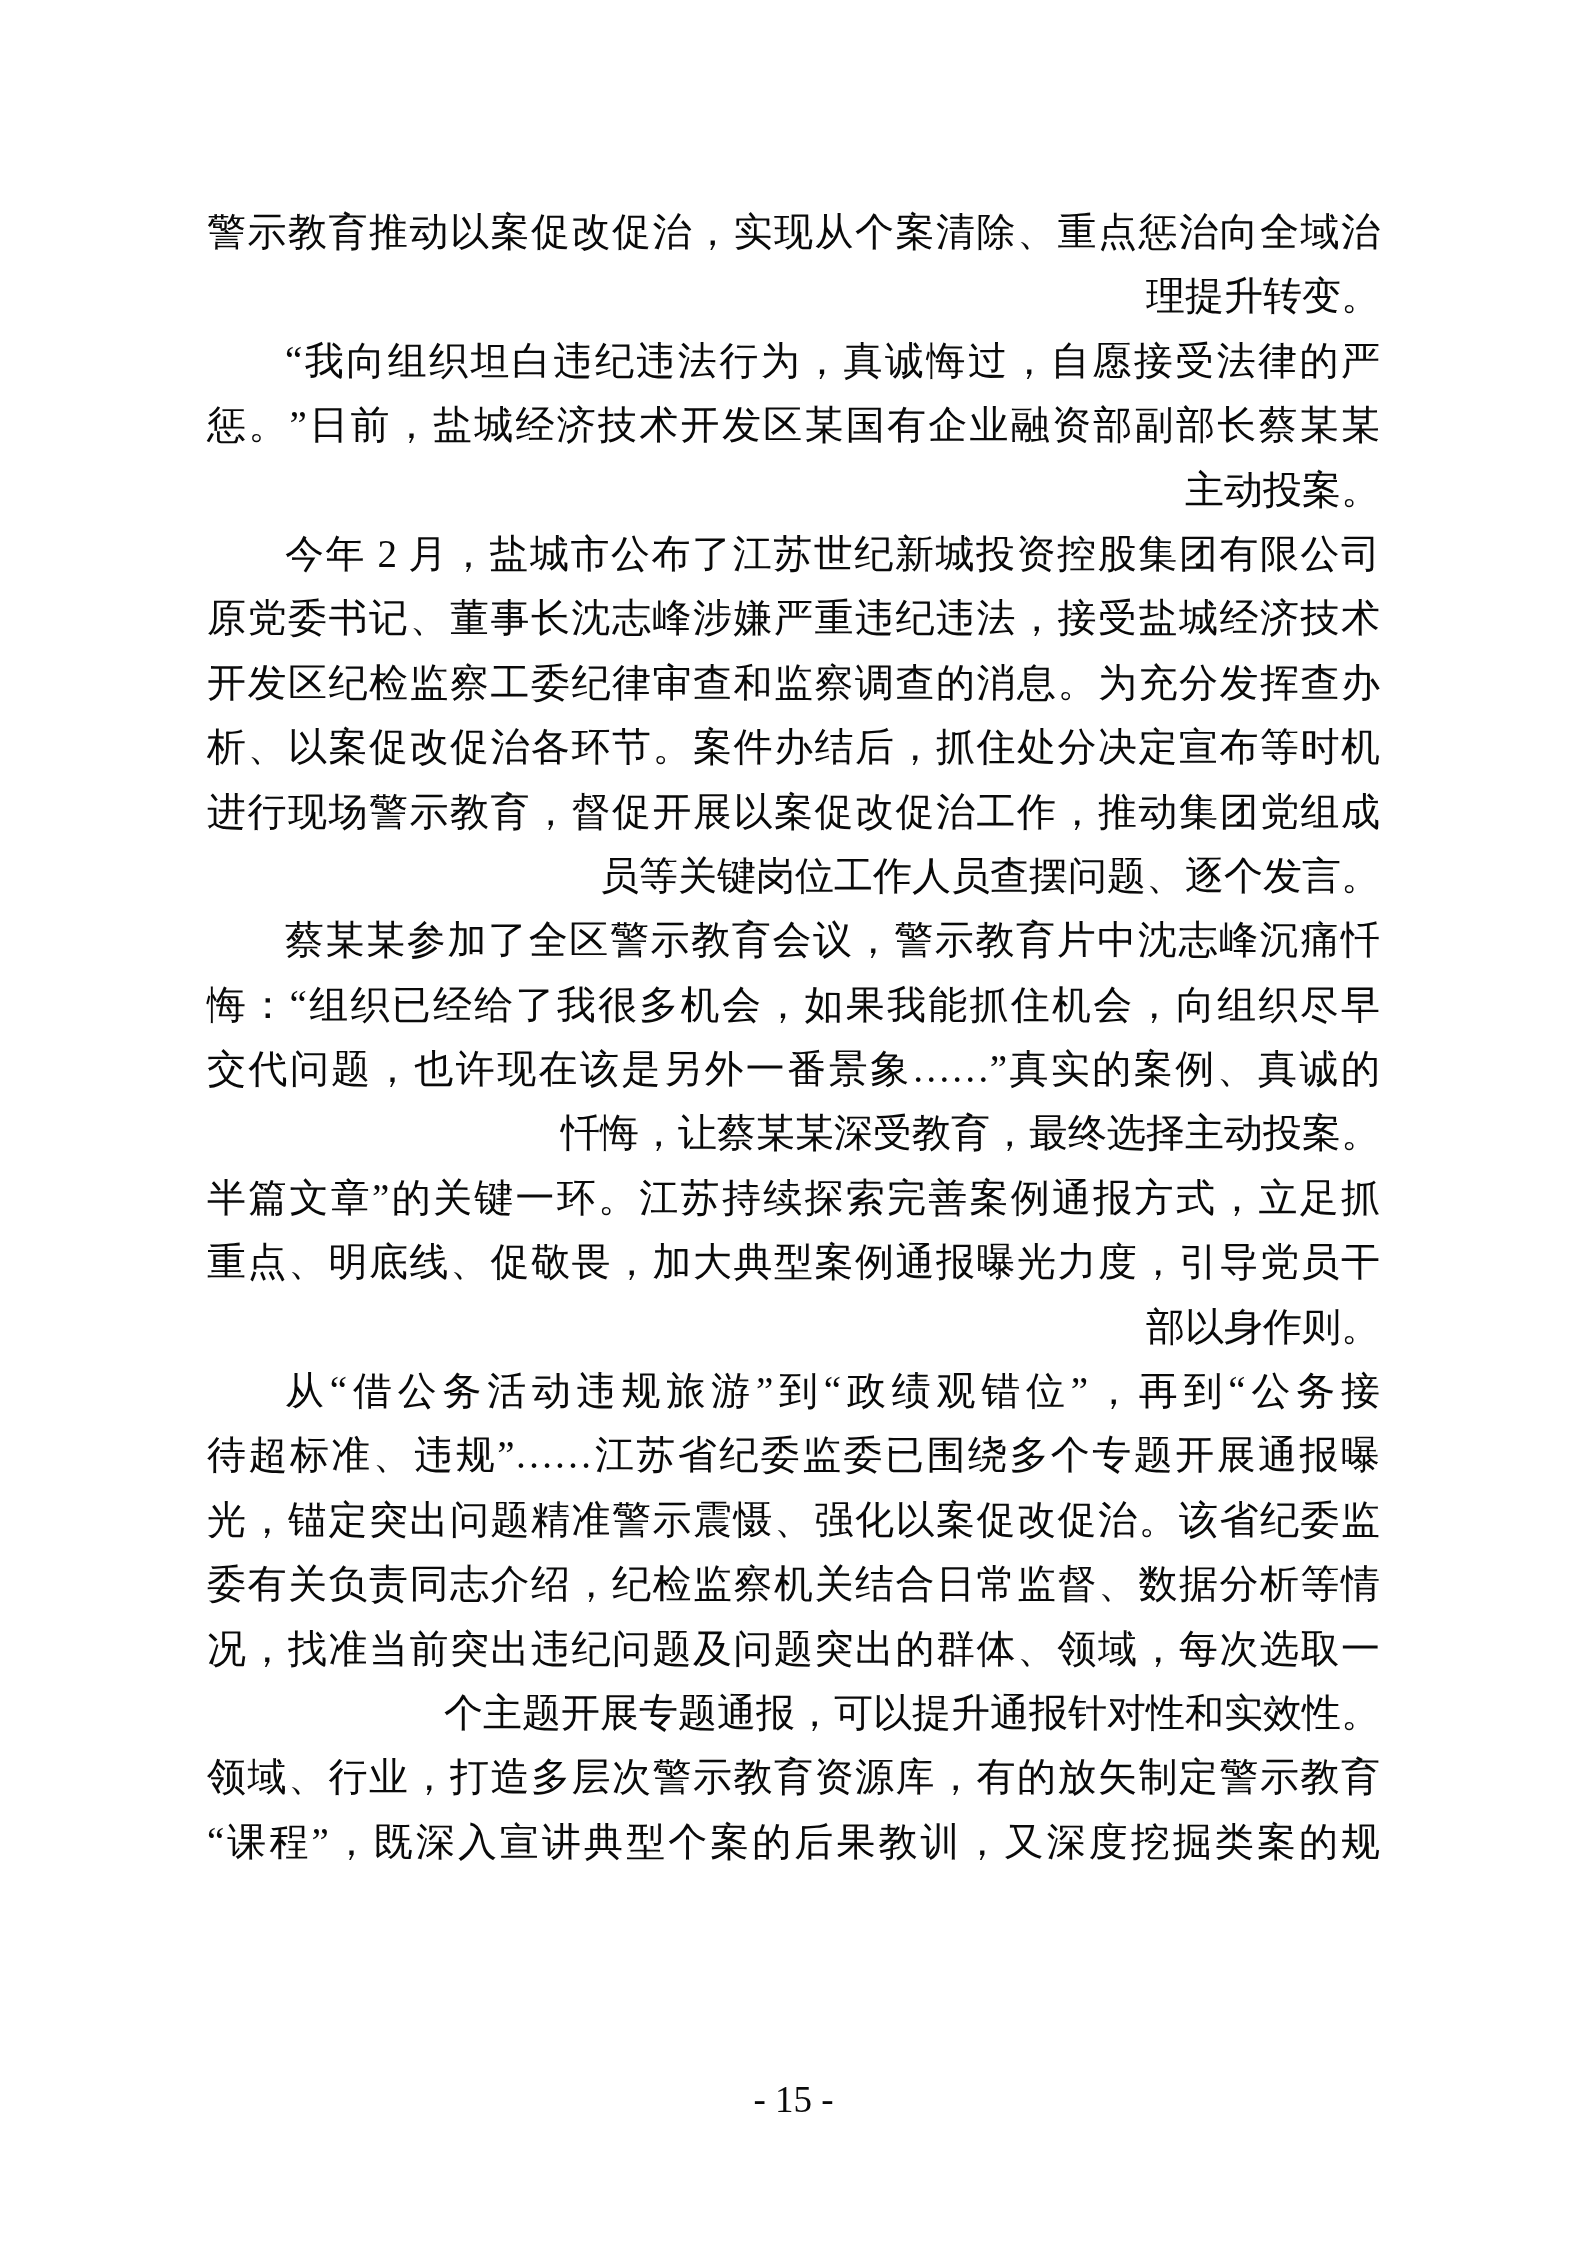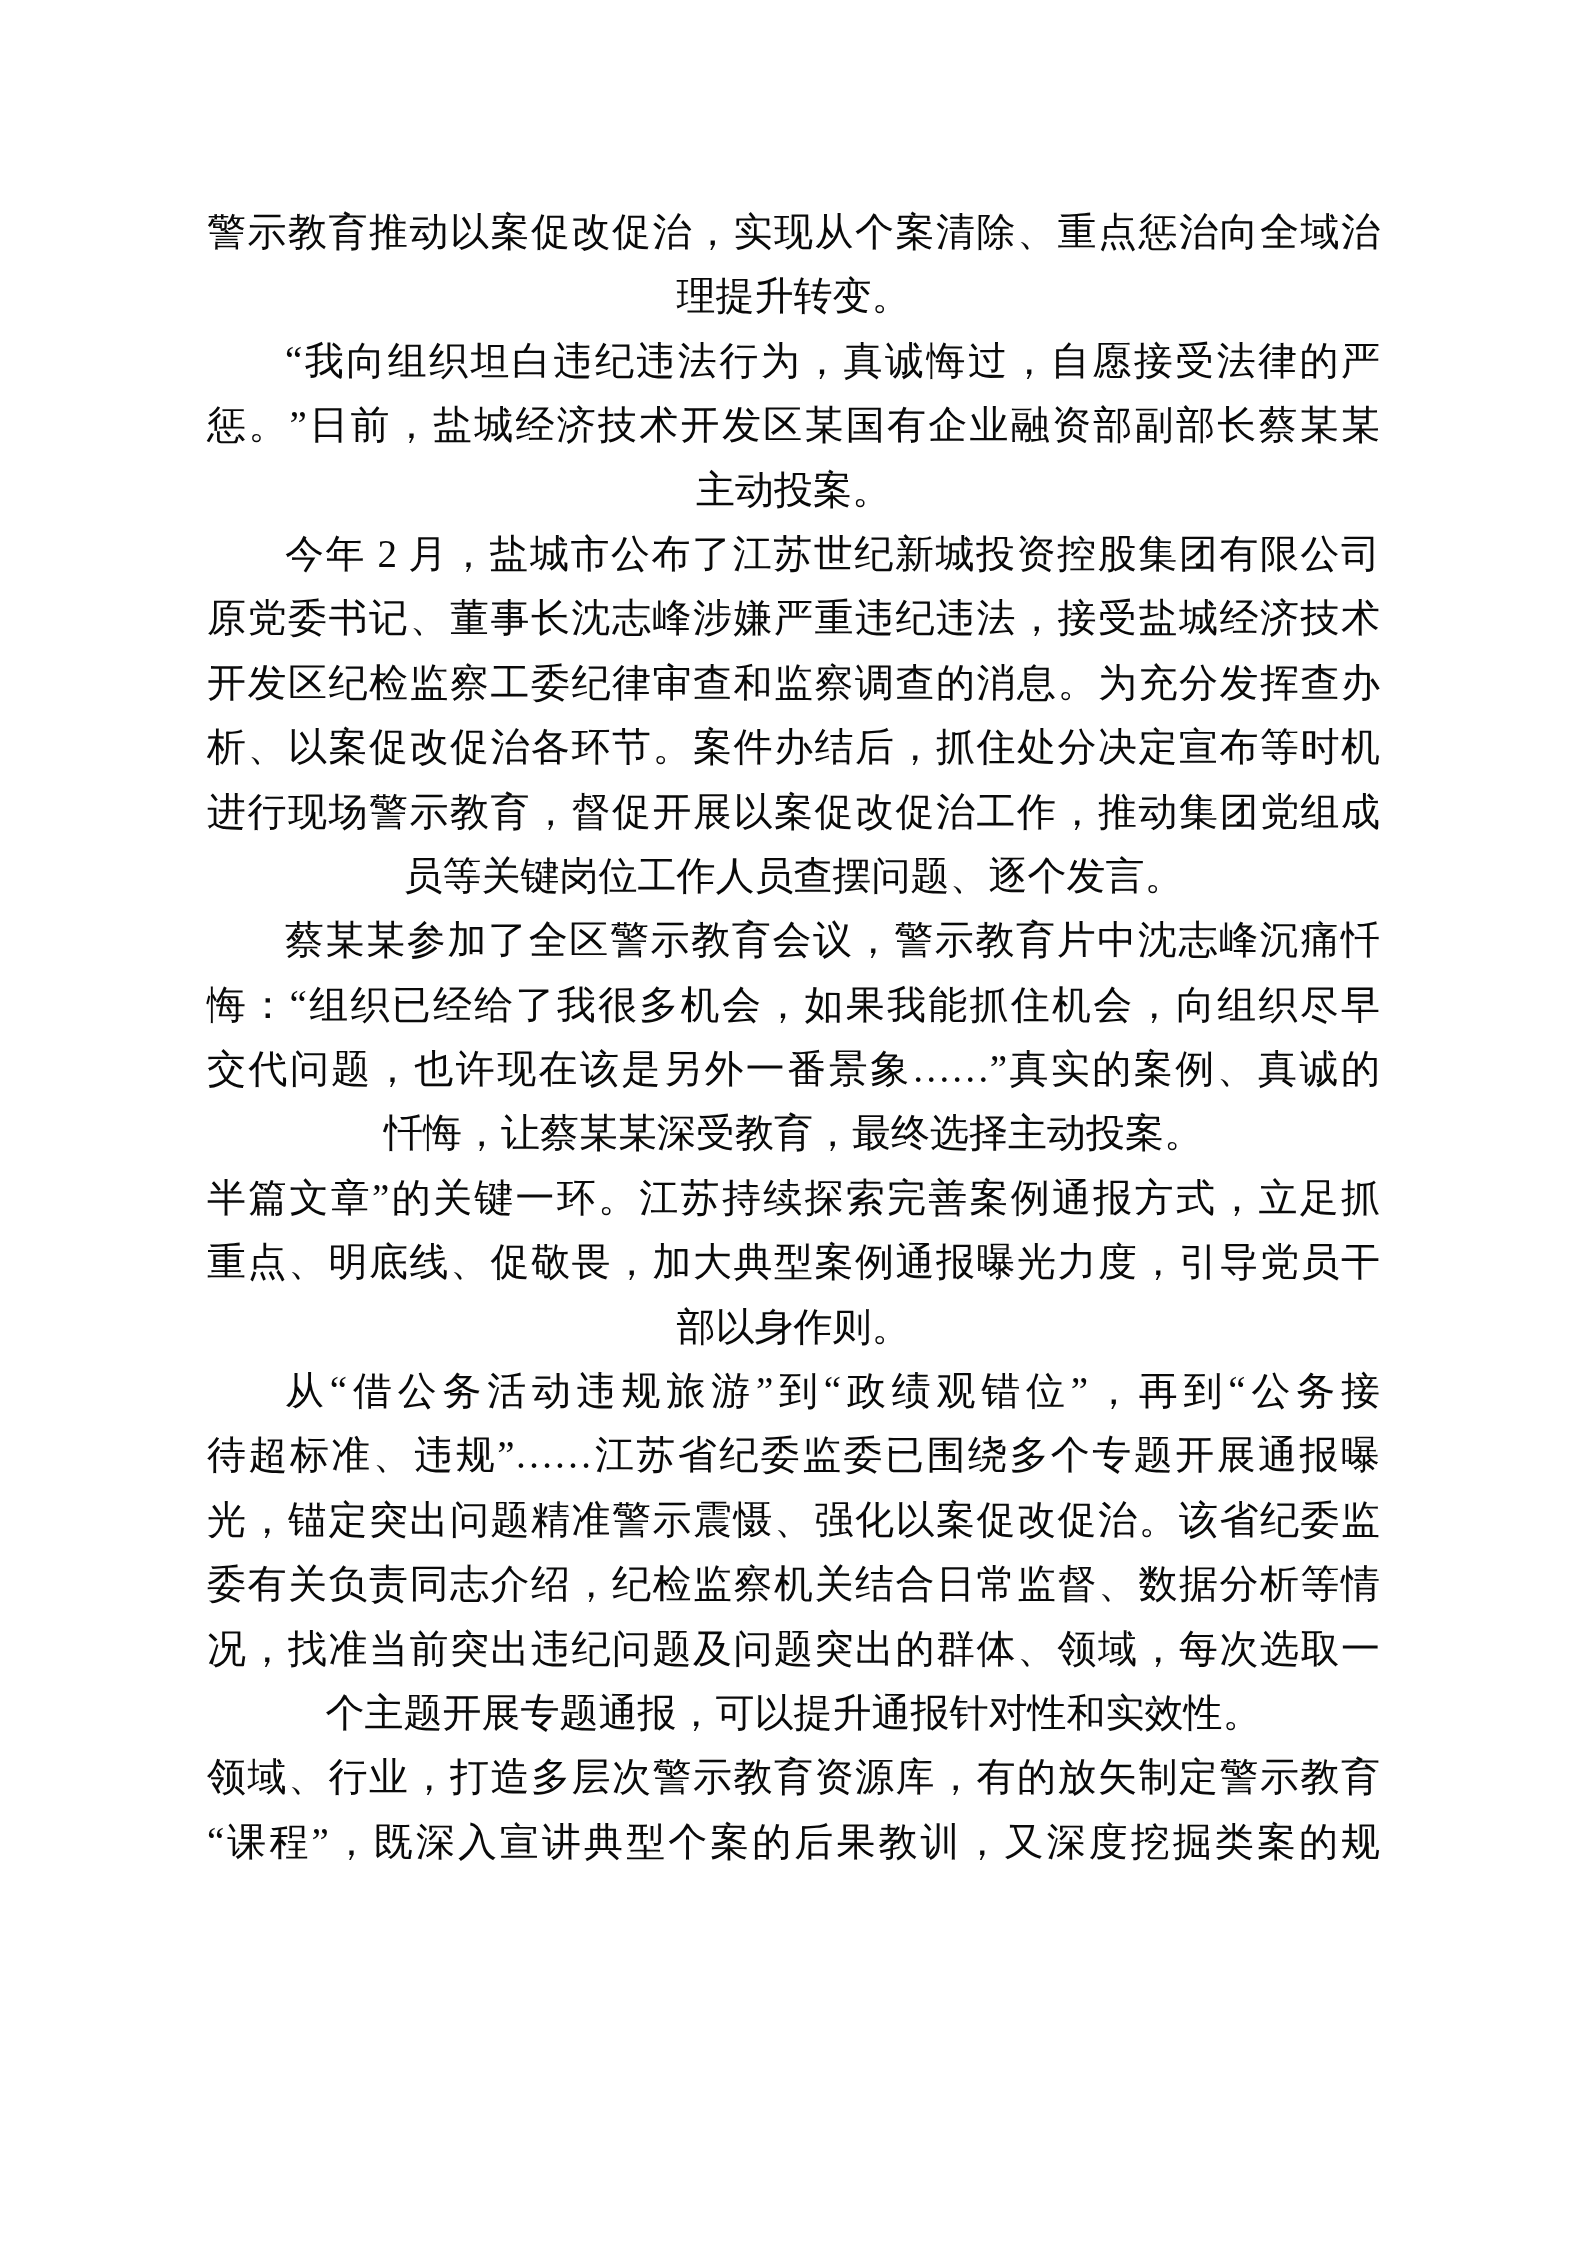--- a/index.html
+++ b/index.html
@@ -20,21 +20,21 @@
   .text-block {
     position: absolute;
     left: 207px;
     top: 200px;
     width: 1173px;
   }
   .line {
     font-size: 39px;
     height: 64.4px;
     line-height: 64.4px;
-    text-align: center;
+    text-align: right;
     word-break: break-all;
     font-weight: 400;
   }
   .line.j {
     text-align: justify;
     text-align-last: justify;
   }
   .line.ind {
     text-indent: 78px;
   }
@@ -74,13 +74,14 @@
     <div class="line">部以身作则。</div>
     <div class="line j ind">从“借公务活动违规旅游”到“政绩观错位”，再到“公务接</div>
     <div class="line j">待超标准、违规”……江苏省纪委监委已围绕多个专题开展通报曝</div>
     <div class="line j">光，锚定突出问题精准警示震慑、强化以案促改促治。该省纪委监</div>
     <div class="line j">委有关负责同志介绍，纪检监察机关结合日常监督、数据分析等情</div>
     <div class="line j">况，找准当前突出违纪问题及问题突出的群体、领域，每次选取一</div>
     <div class="line">个主题开展专题通报，可以提升通报针对性和实效性。</div>
     <div class="line j">领域、行业，打造多层次警示教育资源库，有的放矢制定警示教育</div>
     <div class="line j">“课程”，既深入宣讲典型个案的后果教训，又深度挖掘类案的规</div>
   </div>
+  <div class="page-number">- 15 -</div>
 </div>
 
 </body></html>

